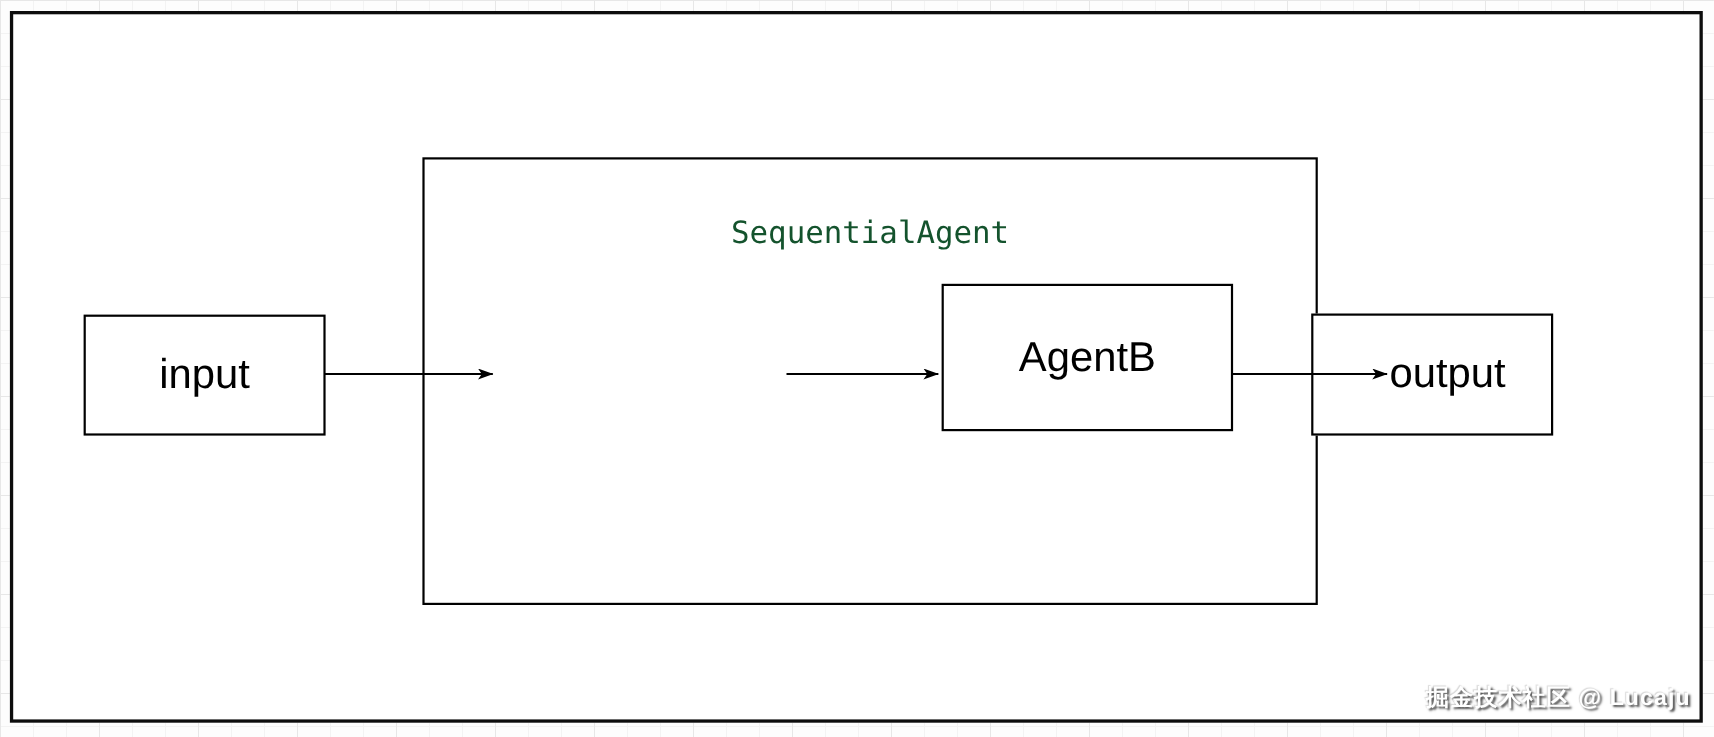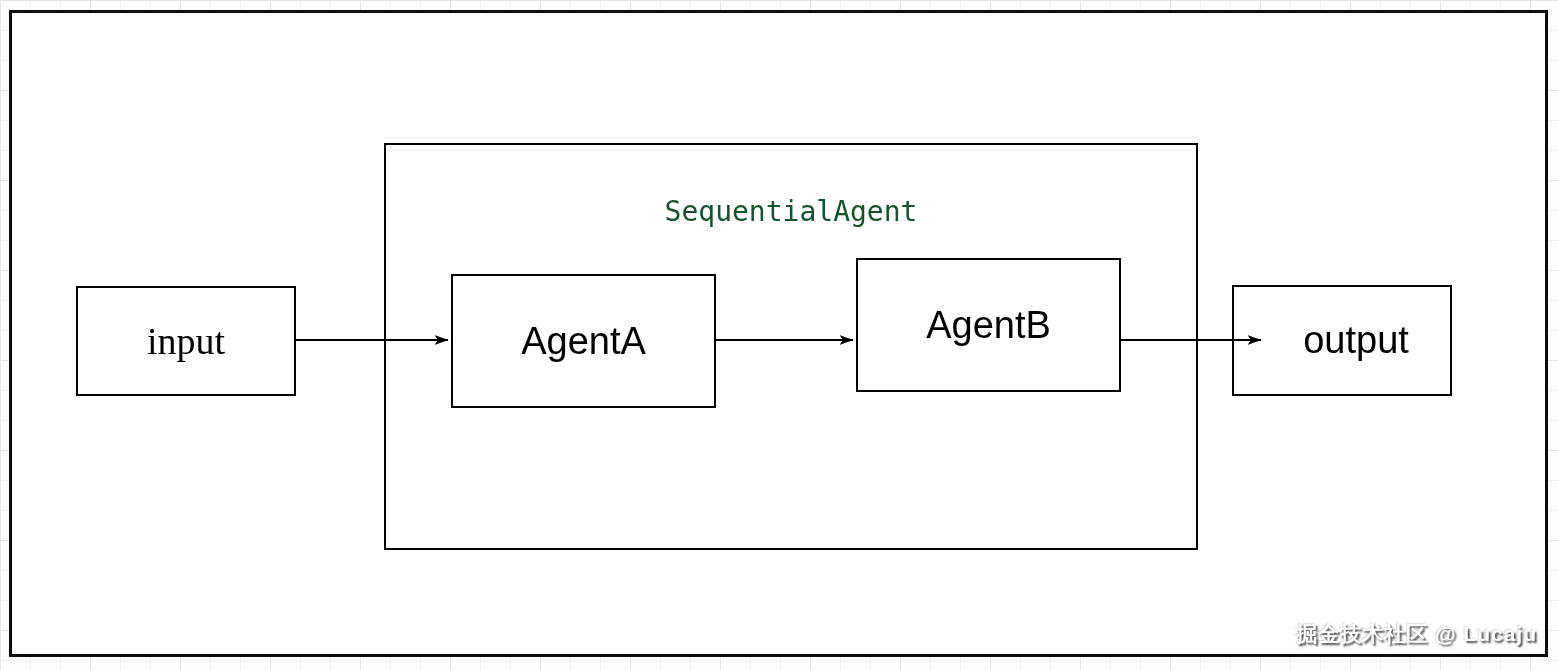--- a/index.html
+++ b/index.html
@@ -95,33 +95,30 @@
 </style>
 </head>
 <body>
 
 <div class="canvas">
 
   <div class="group-box" style="left:372px; top:130px;">
     <div class="group-label">SequentialAgent</div>
   </div>
 
-  <div class="node node-input" style="left:64px; top:273px;font-family:Liberation Serif, serif;">
+  <div class="node node-input" style="left:64px; top:273px;">
     <span>input</span>
   </div>
 
-  <div class="node node-agenta" style="left:439px; top:261px;">
-    <span>AgentA</span>
-  </div>
 
   <div class="node node-agentb" style="left:844px; top:245px;">
     <span>AgentB</span>
   </div>
 
-  <div class="node node-output" style="left:1220px; top:272px;padding-left:28px;">
+  <div class="node node-output" style="left:1180px; top:272px;padding-left:28px;">
     <span>output</span>
   </div>
 
 </div>
 
 <svg class="edges-layer" viewBox="0 0 1558 670">
   <defs>
     <marker id="arrowhead" markerWidth="16" markerHeight="12" refX="13.5" refY="5" orient="auto" markerUnits="userSpaceOnUse">
       <path d="M0,0 L14,5 L0,10 L3.5,5 Z" fill="#000000"></path>
     </marker>

